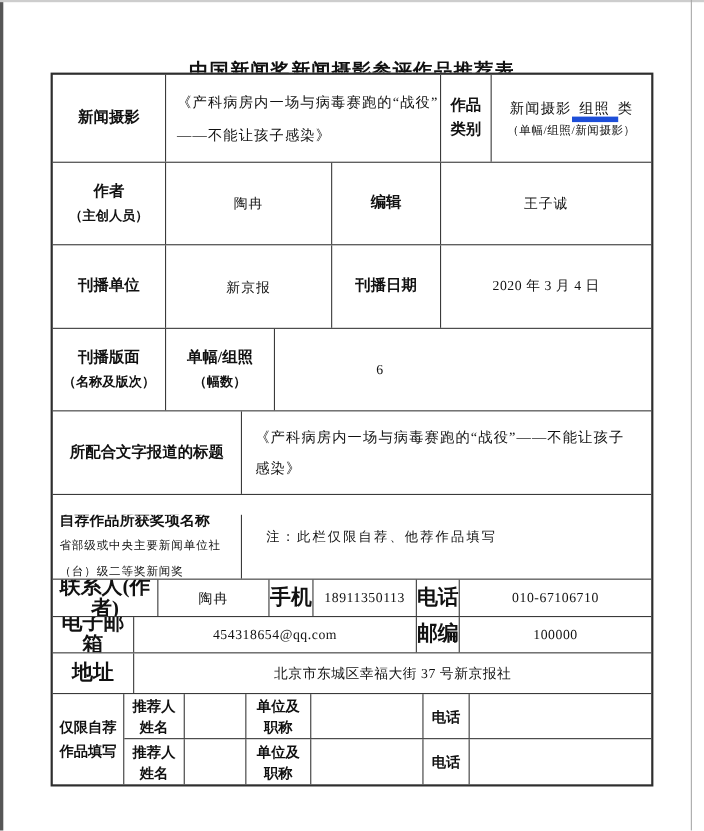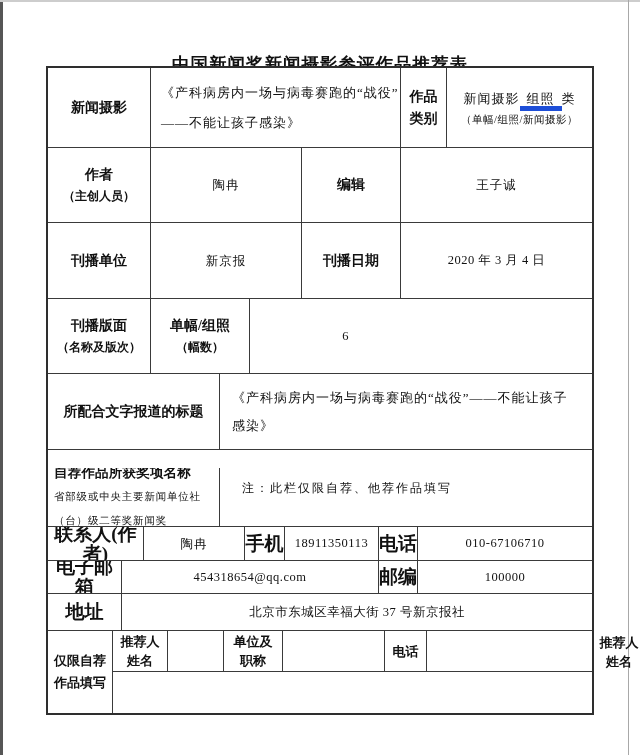--- a/index.html
+++ b/index.html
@@ -58,21 +58,21 @@
 
   .report-title-val{padding:0 18px 0 12px;font-size:13px;letter-spacing:1px;line-height:28px;}
 
   .award-label{padding:5px 6px;line-height:24px;margin-top:18px;}
   .award-main{font-weight:700;font-size:13.5px;letter-spacing:.2px;}
   .award-small{font-size:10.5px;letter-spacing:.8px;}
   .award-note{padding-left:22px;font-size:12px;letter-spacing:2px;}
 
   .group-cell{font-weight:700;font-size:13px;line-height:22px;padding:0 5px;}
   .mini-lbl{font-weight:700;font-size:13px;line-height:19px;padding:0 5px;}
-  .col{display:flex;flex-direction:row;box-sizing:border-box;}
+  .col{display:flex;flex-direction:column;box-sizing:border-box;}
 </style>
 </head>
 <body>
 
 <div class="edge-left"></div>
 <div class="edge-top"></div>
 <div class="edge-right"></div>
 
 <div class="doc-title">中国新闻奖新闻摄影参评作品推荐表</div>
 

